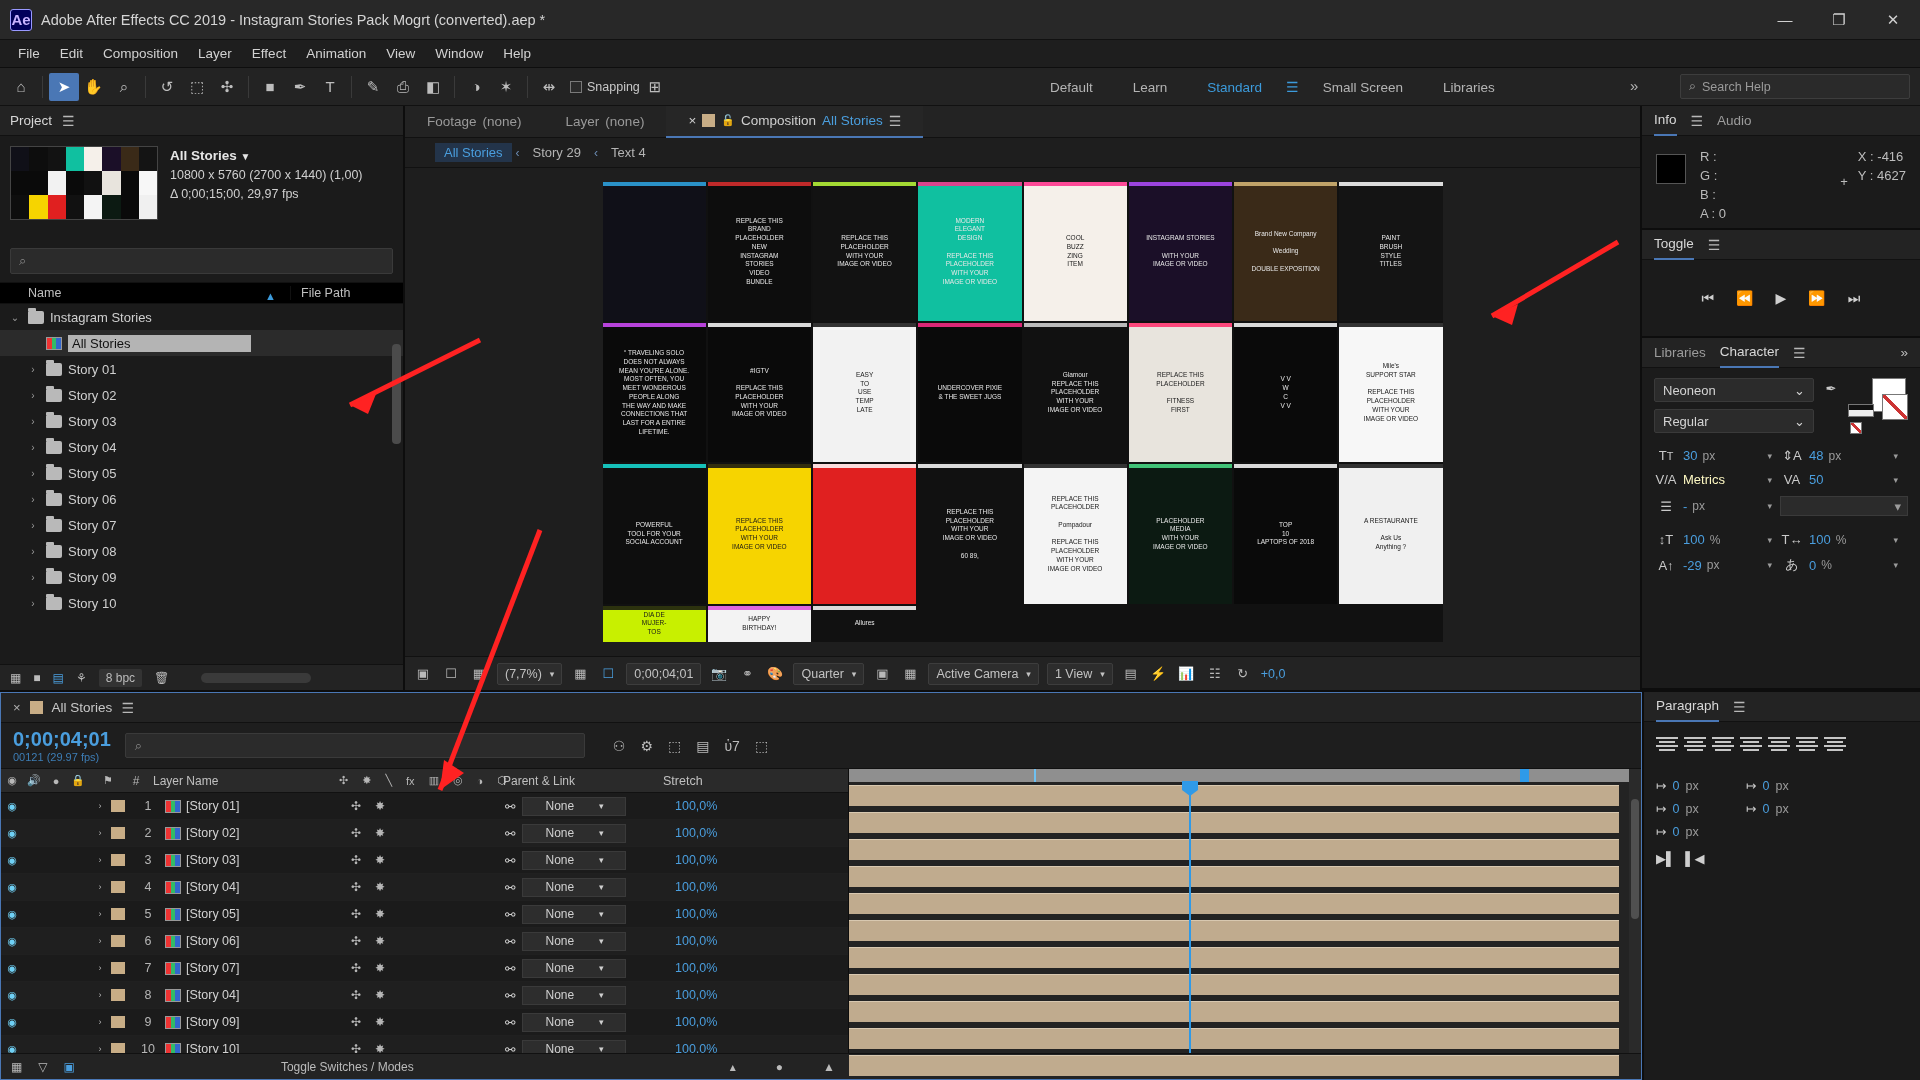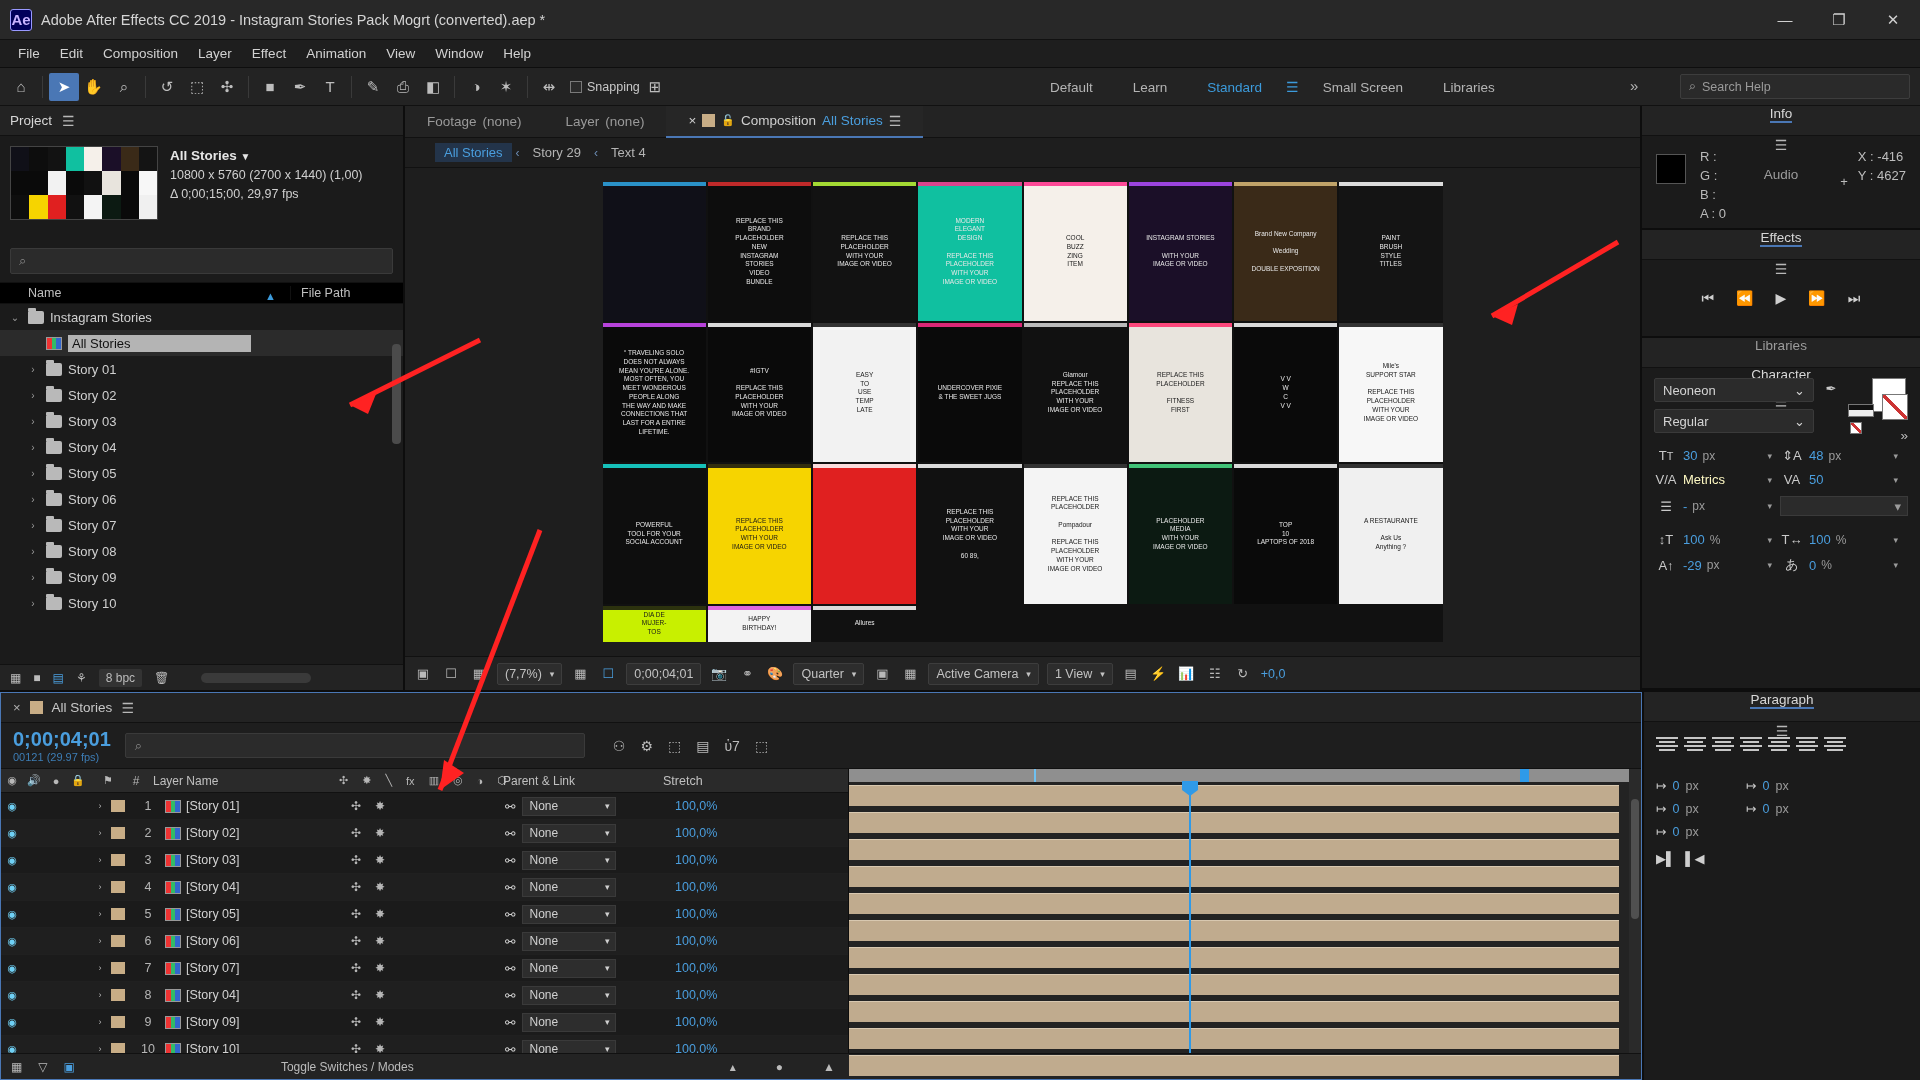--- a/index.html
+++ b/index.html
@@ -116,21 +116,21 @@
   .cf-ico{ width:20px; text-align:center; color:#b9b9b9; font-size:13px;}
   .cf-sel{ background:#2d2d2d; border:1px solid #3d3d3d; height:22px;
     display:flex; align-items:center; padding:0 7px; gap:8px; border-radius:2px;}
   .cf-val{ background:#2d2d2d; border:1px solid #3d3d3d; height:22px;
     display:flex; align-items:center; padding:0 7px; border-radius:2px;}
 
   
   .right{ width:278px; background:#1b1b1b; display:flex; flex-direction:column;}
   .rpanel{ border-bottom:2px solid #0d0d0d;}
   .rhead{ height:30px; background:#232323; display:flex; align-items:center;
-    gap:14px; padding:0 12px; border-bottom:1px solid #111; font-size:13.5px;flex-direction:column;}
+    gap:14px; padding:0 12px; border-bottom:1px solid #111; font-size:13.5px;}
   .rhead .t{ color:#9c9c9c;}
   .rhead .t.active{ color:#d8d8d8; border-bottom:2px solid #4a77b5; height:30px;
     display:flex; align-items:center;}
   .info-body{ height:92px; display:flex; padding:12px 14px; gap:14px; font-size:13px;}
   .swatch{ width:30px;height:30px;background:#000; border:1px solid #555; margin-top:6px;}
   .rgb{ color:#bdbdbd; line-height:1.45;}
   .rgb b{ color:#b9b9b9; font-weight:normal;}
   .xy{ margin-left:auto; color:#bdbdbd; line-height:1.45; display:flex; gap:10px;}
   .preview-body{ height:76px; display:flex; align-items:center; justify-content:center;
     gap:22px; color:#cfcfcf; font-size:14px;}
@@ -176,22 +176,22 @@
     border-bottom:1px solid #202020; color:#d2d2d2;}
   .lrow:nth-child(even){ background:#1f1f1f;}
   .eye{ width:22px; text-align:center; color:#b9b9b9; font-size:11px;}
   .cellw{ width:22px;}
   .lnum{ width:34px; text-align:center; color:#b6b6b6;}
   .lsw{ width:14px;height:12px; background:#c8ad86; margin-right:6px;}
   .lname{ width:170px; display:flex; align-items:center; gap:5px;}
   .lswitches{ width:170px; display:flex; align-items:center; gap:14px;
     padding-left:16px; color:#b6b6b6; font-size:12px;}
   .lparent{ width:170px; display:flex; align-items:center; gap:7px;}
-  .psel{ width:94px; height:19px; background:#2d2d2d; border:1px solid #3a3a3a;
-    display:flex; align-items:center; justify-content:space-between; padding:0 6px;
+  .psel{ width:104px; height:19px; background:#2d2d2d; border:1px solid #3a3a3a;
+    display:flex; align-items:center; justify-content:space-between; padding:0 22px;
     font-size:12px; color:#d0d0d0;}
   .lstretch{ width:86px; color:#4a9ede; font-size:12.5px;}
   .bar{ position:absolute; left:0; top:3px; height:21px; width:100%;
     background:#c0ab8e; border-top:1px solid #d8c8b0;}
   .ruler{ height:24px; background:#242424; position:relative; border-bottom:1px solid #111;}
   .tick{ position:absolute; top:4px; font-size:11px; color:#c2c2c2;}
   .workarea{ height:13px; background:#8f8f8f; position:relative;}
   .wa-end{ position:absolute; width:9px; height:13px; background:#2f9ae8; top:0;}
   .playhead{ position:absolute; top:0; bottom:0; width:2px; background:#2f9ae8; z-index:5;}
   .playhead .head{ position:absolute; top:-1px; left:-7px; width:16px; height:15px;
@@ -699,21 +699,21 @@
                    <span>-416</span></div>
               <div><span>Y :</span>
                    <span>4627</span></div>
             </span>
           </div>
         </div>
       </div>
 
       <div class="rpanel">
         <div class="rhead">
-          <span class="t active">Effects</span>
+          <span class="t active">Toggle</span>
           <span class="burger">☰</span>
         </div>
         <div class="preview-body" id="prevctrl">
             <span>⏮</span>
             <span>⏪</span>
             <span>▶</span>
             <span>⏩</span>
             <span>⏭</span>
           </div>
       </div>

